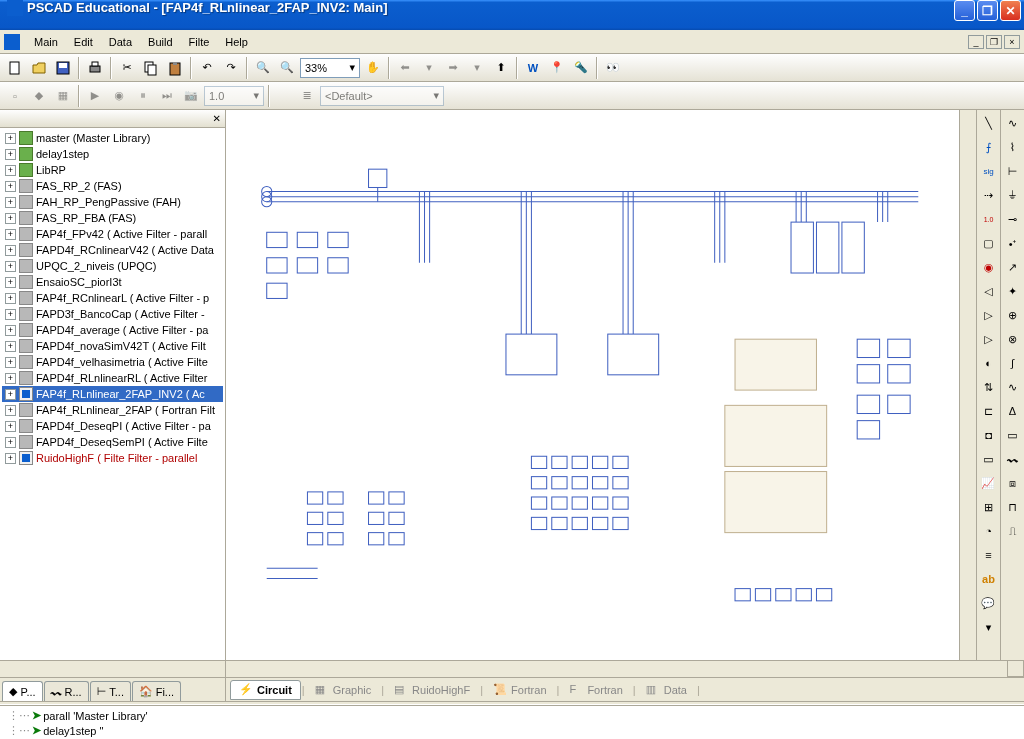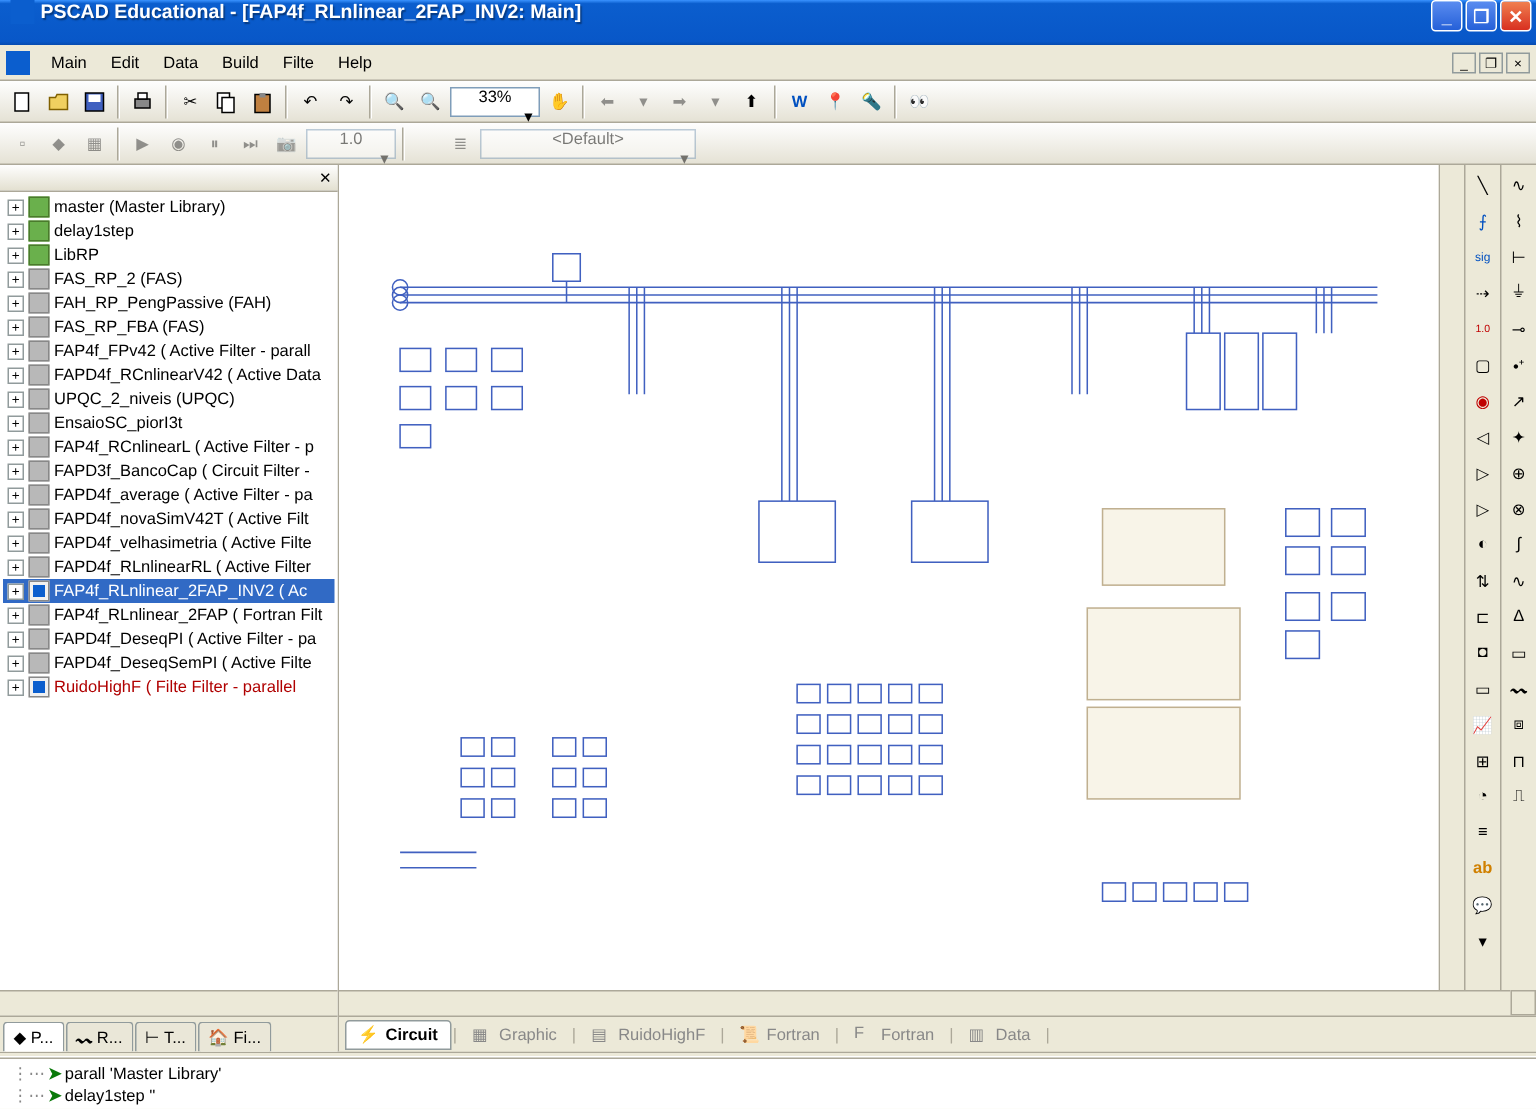--- a/index.html
+++ b/index.html
@@ -16,21 +16,21 @@
 .menubar { height: 24px; background: #ece9d8; display: flex; align-items: center; padding: 0 4px; border-bottom: 1px solid #aca899; }
 .app-icon { width: 16px; height: 16px; background: #0b5ece; margin-right: 6px; }
 .menu-item { padding: 2px 8px; cursor: default; }
 .mdi-btns { margin-left: auto; display: flex; gap: 2px; }
 .mdi-btn { width: 16px; height: 14px; border: 1px solid #919b9c; background: #ece9d8; display: flex; align-items: center; justify-content: center; font-size: 9px; }
 
 .toolbar { height: 28px; background: linear-gradient(#fefefe,#e5e2d5); border-bottom: 1px solid #aca899; display: flex; align-items: center; padding: 0 4px; gap: 2px; }
 .tbtn { width: 22px; height: 22px; display: flex; align-items: center; justify-content: center; border: 1px solid transparent; cursor: pointer; }
 .tbtn.disabled { opacity: .4; cursor: default; }
 .tsep { width: 2px; height: 22px; border-left: 1px solid #aca899; border-right: 1px solid #fff; margin: 0 2px; }
-.zoom-combo { width: 60px; height: 20px; border: 1px solid #7f9db9; background: white; padding: 0 4px; display: flex; align-items: center; flex-direction: column; }
+.zoom-combo { width: 60px; height: 20px; border: 1px solid #7f9db9; background: white; padding: 0 4px; display: flex; align-items: center; }
 
 .workspace { display: flex; height: calc(100% - 30px - 24px - 28px - 28px - 18px - 20px); }
 
 .leftpanel { width: 226px; display: flex; flex-direction: column; border-right: 1px solid #aca899; background: #fff; }
 .tree-header { height: 18px; background: linear-gradient(#fefefe,#e3e0d0); border-bottom: 1px solid #aca899; display: flex; align-items: center; padding: 0 4px; }
 .tree-close { margin-left: auto; font-size: 10px; cursor: pointer; }
 .tree { flex: 1; overflow: auto; padding: 2px; background: white; }
 .tree-row { display: flex; align-items: center; height: 16px; white-space: nowrap; cursor: default; }
 .tree-row.selected { background: #316ac5; color: white; }
 .tree-expand { width: 11px; height: 11px; border: 1px solid #919b9c; display: flex; align-items: center; justify-content: center; font-size: 9px; margin: 0 3px; background: white; color: #000; line-height: 1; }
@@ -177,21 +177,21 @@
   <div class="tbtn disabled">⏸</div>
   <div class="tbtn disabled">⏭</div>
   <div class="tbtn disabled">📷</div>
   <div class="zoom-combo" style="opacity:.5">
       <span>1.0</span>
       <span style="margin-left:auto">▾</span>
     </div>
   <div class="tsep"></div>
   <div style="width:20px"></div>
   <div class="tbtn disabled">≣</div>
-  <div class="zoom-combo" style="width:144px;opacity:.5">
+  <div class="zoom-combo" style="width:124px;opacity:.5">
       <span>&lt;Default&gt;</span>
       <span style="margin-left:auto">▾</span>
     </div>
 </div>
 
 <div class="workspace">
 
   <div class="leftpanel">
     <div class="tree-header">
       <span class="tree-close">✕</span>
@@ -248,21 +248,21 @@
           <span>EnsaioSC_piorI3t</span>
         </div>
         <div class="tree-row">
           <span class="tree-expand">+</span>
           <span class="tree-icon ticon-gray"></span>
           <span>FAP4f_RCnlinearL ( Active Filter - p</span>
         </div>
         <div class="tree-row">
           <span class="tree-expand">+</span>
           <span class="tree-icon ticon-gray"></span>
-          <span>FAPD3f_BancoCap ( Circuit Filter -</span>
+          <span>FAPD3f_BancoCap ( Active Filter -</span>
         </div>
         <div class="tree-row">
           <span class="tree-expand">+</span>
           <span class="tree-icon ticon-gray"></span>
           <span>FAPD4f_average ( Active Filter - pa</span>
         </div>
         <div class="tree-row">
           <span class="tree-expand">+</span>
           <span class="tree-icon ticon-gray"></span>
           <span>FAPD4f_novaSimV42T ( Active Filt</span>

